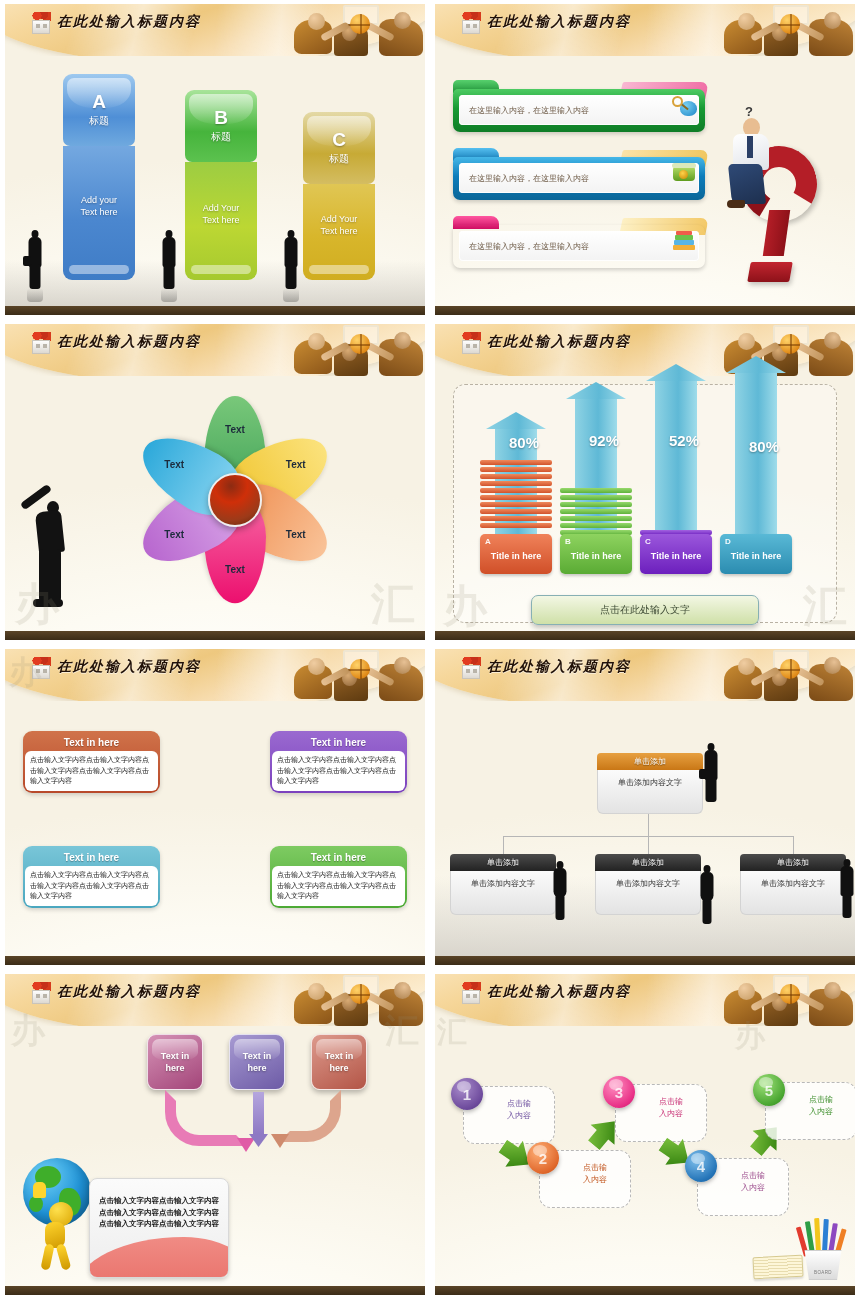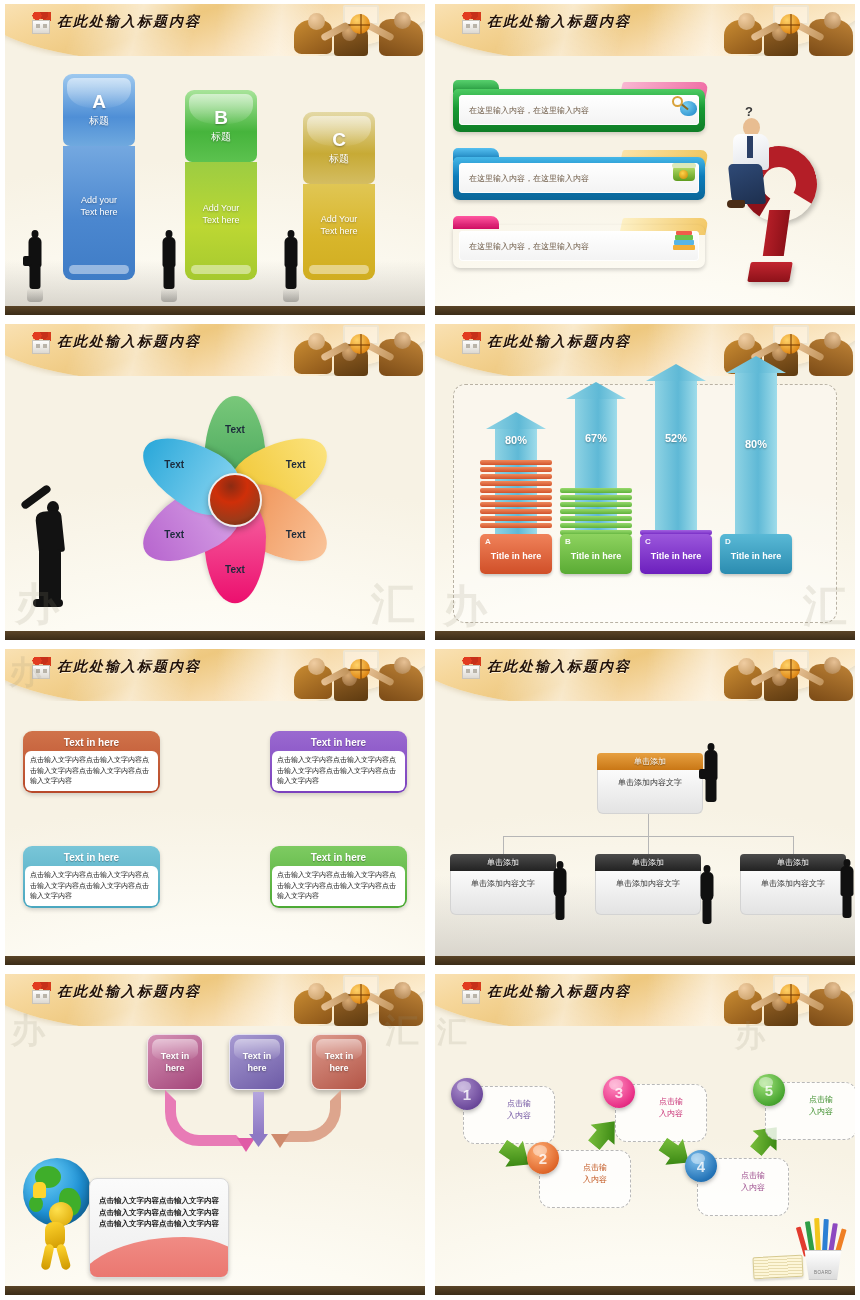--- a/index.html
+++ b/index.html
@@ -230,22 +230,22 @@
   .arw .shaft {
     position:absolute; bottom:0; left:9px; width:42px;
     background:linear-gradient(90deg,#8fd3e4,#5fb9d6 55%,#9fdcea);
   }
   .arw .head {
     position:absolute; left:0; width:60px; height:17px;
     background:linear-gradient(90deg,#8fd3e4,#5fb9d6 55%,#9fdcea);
     clip-path:polygon(50% 0,100% 100%,0 100%);
   }
   .arw .pct {
-    position:absolute; left:0; width:60px; text-align:center;
-    font-size:11px; font-weight:bold; color:#fff;
+    position:absolute; left:8px; width:60px; text-align:center;
+    font-size:15px; font-weight:bold; color:#fff;
     text-shadow:0 1px 2px rgba(0,0,0,.35);
   }
   .stack { position:absolute; bottom:0; left:0; width:72px; }
   .stack i {
     display:block; height:5px; margin-bottom:2px; border-radius:2px;
   }
   .lbl {
     position:absolute; bottom:0; left:0; width:72px; height:40px;
     border-radius:5px; color:#fff; box-shadow:0 2px 3px rgba(0,0,0,.2);
   }
@@ -661,21 +661,21 @@
             <div class="lbl" style="background:linear-gradient(180deg,#f0825a,#d04f28);">
               <span class="k">A</span>
               <span class="t">Title in here</span>
             </div>
           </div>
 
           <div class="acol" style="left:106px;">
             <div class="arw" style="height:192px;">
               <div class="head" style="top:0;"></div>
               <div class="shaft" style="top:17px;bottom:0;"></div>
-              <div class="pct" style="top:50px;">67%</div>
+              <div class="pct" style="top:50px;">92%</div>
             </div>
             <div class="stack" style="height:86px;">
               <i style="background:linear-gradient(180deg,#97d96c,#5fb23b)"></i>
                 <i style="background:linear-gradient(180deg,#97d96c,#5fb23b)"></i>
               <i style="background:linear-gradient(180deg,#97d96c,#5fb23b)"></i>
                 <i style="background:linear-gradient(180deg,#97d96c,#5fb23b)"></i>
               <i style="background:linear-gradient(180deg,#97d96c,#5fb23b)"></i>
                 <i style="background:linear-gradient(180deg,#97d96c,#5fb23b)"></i>
               <i style="background:linear-gradient(180deg,#97d96c,#5fb23b)"></i>
             </div>
@@ -711,20 +711,21 @@
             <div class="stack" style="height:30px;">
               <i style="background:linear-gradient(180deg,#63c0dc,#2e93b7)"></i>
                 <i style="background:linear-gradient(180deg,#63c0dc,#2e93b7)"></i>
             </div>
             <div class="lbl" style="background:linear-gradient(180deg,#59b9d6,#2b8cb0);">
               <span class="k">D</span>
               <span class="t">Title in here</span>
             </div>
           </div>
         </div>
+        <div class="bigbtn">点击在此处输入文字</div>
       </div>
       <div class="footbar"></div>
       <div class="wm" style="left:8px;bottom:4px;">办</div>
       <div class="wm" style="right:8px;bottom:4px;">汇</div>
     </div>
   </div>
 
   <div class="slide">
     <div class="canvas">
       <div class="hdr">

